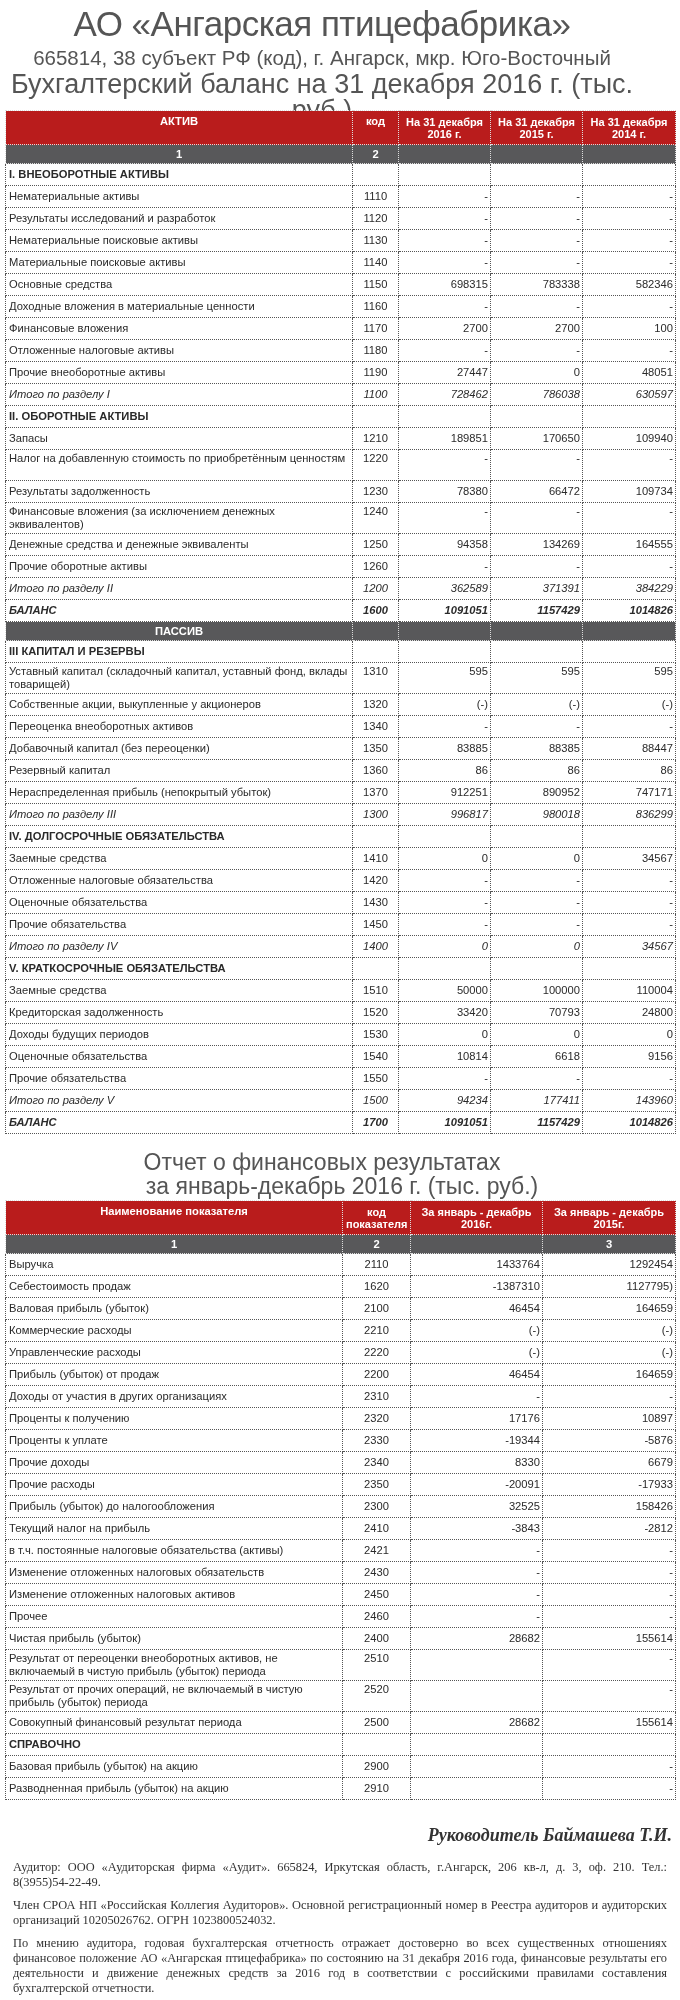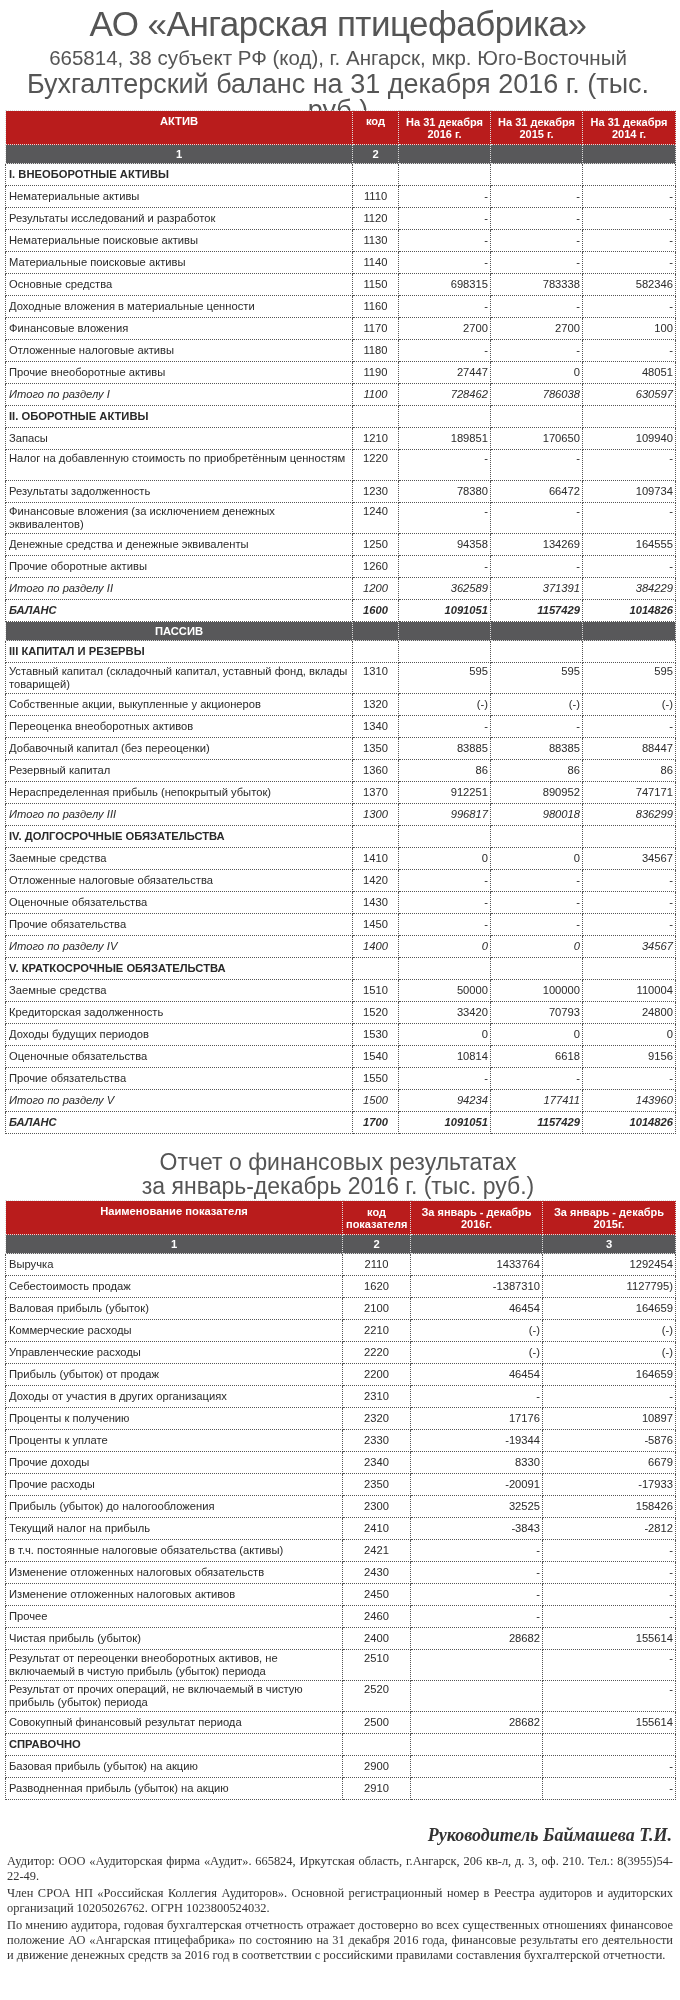--- a/index.html
+++ b/index.html
@@ -1,42 +1,42 @@
 <!DOCTYPE html>
 <html><head>
 <meta charset="utf-8">
 <style>
   * { box-sizing: border-box; margin: 0; padding: 0; }
   html, body { width: 680px; height: 2000px; background: #ffffff; overflow: hidden; }
   body { font-family: "Liberation Sans", "DejaVu Sans", sans-serif; color: #2a2a2a; position: relative; }
-  .title { position: absolute; left: 16px; width: 644px; text-align: center; color: #555; font-family: "Liberation Sans", sans-serif; font-stretch: condensed; }
+  .title { position: absolute; left: 0; width: 644px; text-align: center; color: #555; font-family: "Liberation Sans", sans-serif; font-stretch: condensed; }
   .t1 { top: 4px; font-size: 35px; line-height: 40px; letter-spacing: -0.5px; }
   .t2 { top: 45px; font-size: 20.5px; line-height: 26px; }
   .t3 { top: 71px; font-size: 27px; line-height: 26px; }
   .t4 { top: 1150px; font-size: 23px; line-height: 24px; }
-  .t5 { top: 1174px; font-size: 23px; line-height: 24px; }
+  .t5 { top: 1174px; font-size: 23px; line-height: 24px; margin-left: 20px; }
 
   table { position: absolute; left: 5px; border-collapse: collapse; table-layout: fixed; font-size: 11.2px; }
   td { border: 1px dotted #555; padding: 0 3px; height: 22px; line-height: 13px; vertical-align: middle; }
   td.num { text-align: right; padding-right: 2px; }
   td.code { text-align: center; }
   tr.hdr td { background: #b91c1c; color: #fff; font-weight: bold; text-align: center; border-color: #ddd; }
   tr.hdr td.lab { font-size: 11px; line-height: 12px; }
   tr.hdr2 td { background: #58585a; color: #fff; font-weight: bold; text-align: center; height: 19px; border-color: #ddd; }
   tr.sect td { font-weight: bold; }
   tr.tot td { font-style: italic; margin-left: 11px; }
   tr.bal td { font-weight: bold; font-style: italic; }
   tr.tall td { height: 31px; vertical-align: top; padding-top: 2px; }
   tr.tall td.name { line-height: 13px; margin-left: 36px; }
   #bs { top: 110px; width: 670px; }
   #fr { top: 1200px; width: 670px; }
 
   .sign { position: absolute; top: 1825px; right: 8px; font-family: "Liberation Serif", serif; font-style: italic; font-weight: bold; font-size: 18px; color: #333; }
   .audit { position: absolute; top: 1852px; left: 5px; width: 670px; font-family: "Liberation Serif", serif; font-size: 12.4px; line-height: 15px; color: #333; text-align: justify; }
-  .audit p { margin: 2px; }
+  .audit p { margin: 8px; }
 </style>
 </head>
 <body>
 
 <div class="title t1">АО  «Ангарская птицефабрика»</div>
 <div class="title t2">665814, 38 субъект РФ (код), г. Ангарск, мкр. Юго-Восточный</div>
 <div class="title t3">Бухгалтерский баланс на 31 декабря 2016 г. (тыс. руб.)</div>
 
 <table id="bs">
   <colgroup>

